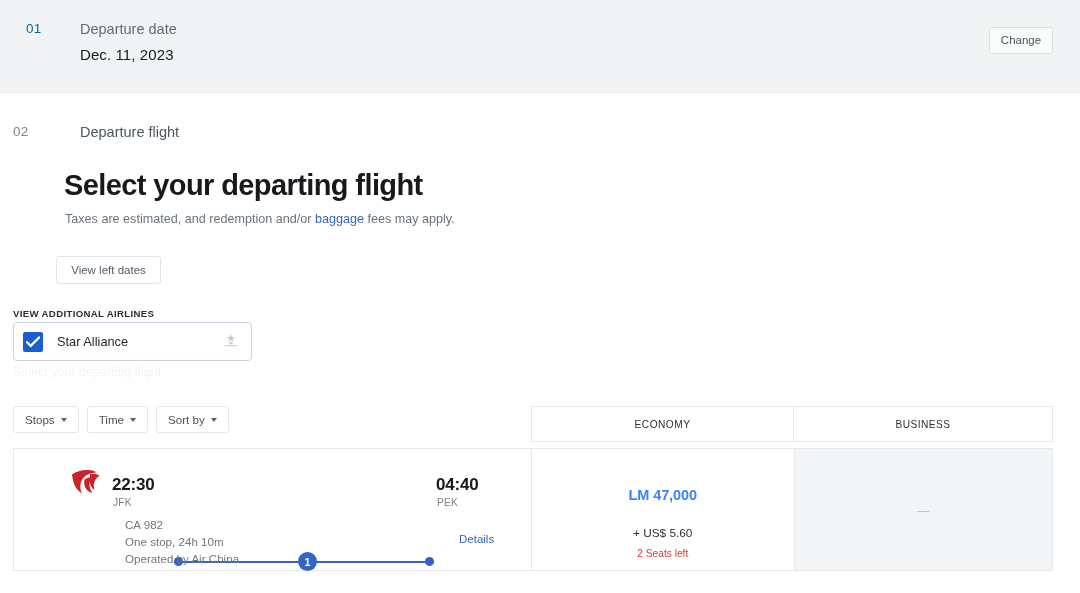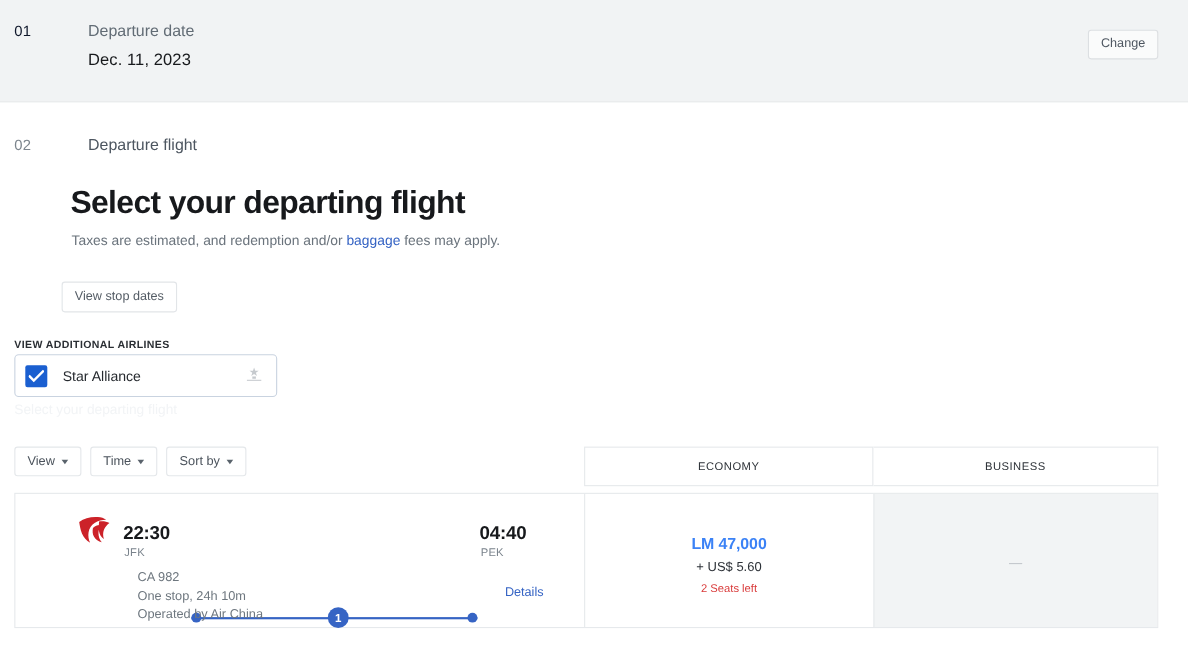--- a/index.html
+++ b/index.html
@@ -16,24 +16,24 @@
 
   
   .step-band {
     position: relative;
     height: 93px;
     background: #f1f3f4;
     border-bottom: 1px solid #e8eaec;
   }
   .step-num {
     position: absolute;
-    left: 13px;
+    left: 26px;
     top: 21px;
     font-size: 13.5px;
-    color: #0f172a;
+    color: #0369a1;
     letter-spacing: .2px;
   }
   .step-label {
     position: absolute;
     left: 80px;
     top: 21px;
     font-size: 14.5px;
     color: #626c75;
   }
   .step-value {
@@ -313,21 +313,21 @@
     top: 38px;
     text-align: center;
   }
   .fare-miles {
     font-size: 14.5px;
     font-weight: bold;
     color: #3b82f6;
     letter-spacing: -.1px;
   }
   .fare-tax {
-    margin-top: 5px;
+    margin-top: 23px;
     font-size: 11.8px;
     color: #2c3137;
   }
   .fare-seats {
     margin-top: 8px;
     font-size: 10.2px;
     color: #d93b3b;
   }
   .fare-dash {
     position: absolute;
@@ -351,21 +351,21 @@
   <span class="step-num">02</span>
   <span class="step-label">Departure flight</span>
 </div>
 
 <div class="content">
 
   <h1 class="page-title">Select your departing flight</h1>
 
   <p class="page-sub"><span>Taxes are estimated, and redemption and/or </span><a href="#">baggage</a><span> fees may apply.</span></p>
 
-  <button class="view-more-dates">View stop dates</button>
+  <button class="view-more-dates">View left dates</button>
 
   <div class="airlines-label">VIEW ADDITIONAL AIRLINES</div>
 
   <div class="alliance-box">
     <div class="alliance-check">
       <svg width="14" height="12" viewBox="0 0 14 12">
         <path d="M1 6.2 L4.7 9.9 L13 1.6" stroke="#ffffff" stroke-width="2.2" fill="none" stroke-linecap="square"></path>
       </svg>
     </div>
     <span class="alliance-name">Star Alliance</span>
@@ -378,21 +378,21 @@
     </svg>
   </div>
 
   <div class="ghost-text">Select your departing flight</div>
 
   <div class="results">
 
     <div class="res-head">
       <div class="filters">
         <button class="filter-btn">
-          <span>View</span>
+          <span>Stops</span>
           <span class="caret"></span>
         </button>
         <button class="filter-btn">
           <span>Time</span>
           <span class="caret"></span>
         </button>
         <button class="filter-btn">
           <span>Sort by</span>
           <span class="caret"></span>
         </button>

